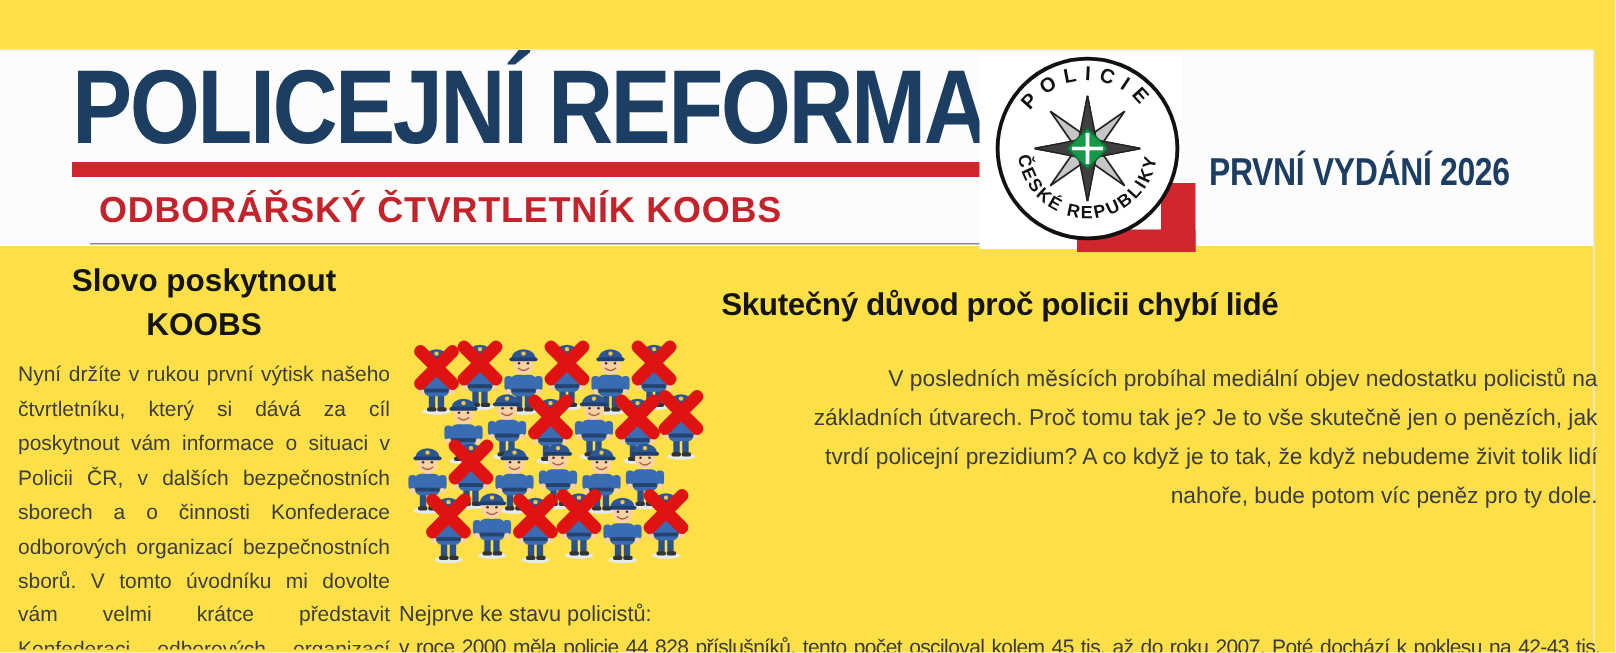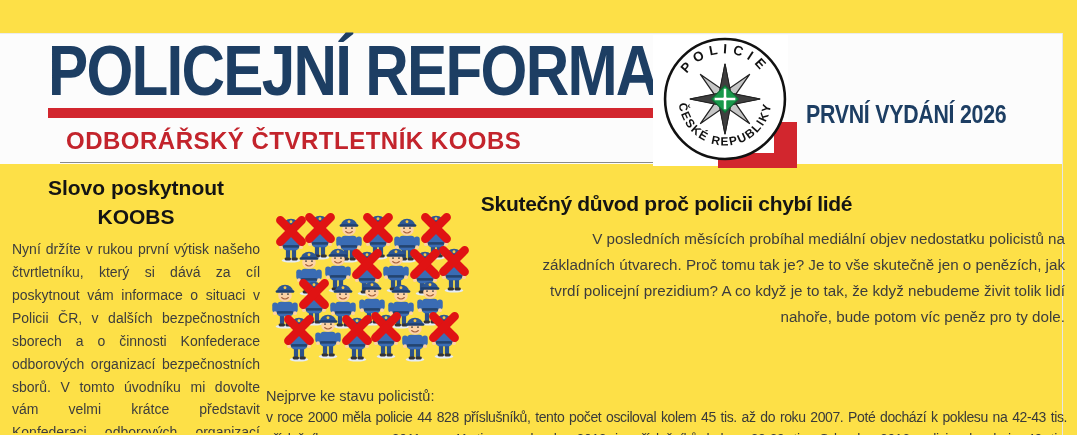--- a/index.html
+++ b/index.html
@@ -31,21 +31,21 @@
 
   
   .left-col { position:absolute; left:12px; top:173px; width:248px; height:260px; overflow:hidden; }
   .left-heading { font-size:21px; font-weight:700; color:#141414; text-align:center; line-height:1.4; margin-bottom:6px; }
   .greeting { font-size:14.5px; color:#3d3d3d; margin:6px 0 20px 0; }
   .left-body { font-size:14px; color:#3d3d3d; line-height:1.64;
     text-align:justify; text-align-last:justify; }
 
   
   .main-col { position:absolute; left:266px; top:192px; width:801px; }
-  .main-heading { font-size:21px; font-weight:700; color:#141414; text-align:center; letter-spacing:-0.3px; }
+  .main-heading { font-size:21px; font-weight:700; color:#141414; text-align:center; letter-spacing:-0.3px; margin-bottom:14px; }
   .lead-row { display:flex; align-items:flex-start; }
   .illustration { position:relative; width:240px; height:152px; flex:0 0 240px; }
   .cop-row { display:flex; height:33px; }
   .cop-row:nth-child(1) { margin-left:8px; }
   .cop-row:nth-child(2) { margin-left:26px; }
   .cop-row:nth-child(3) { margin-left:2px; }
   .cop-row:nth-child(4) { margin-left:16px; }
   .cop { position:relative; width:34px; height:48px; margin-right:-5px; }
   .cop:nth-child(even) { transform:translateY(-3px); }
   .cop-svg { width:100%; height:100%; display:block; }

